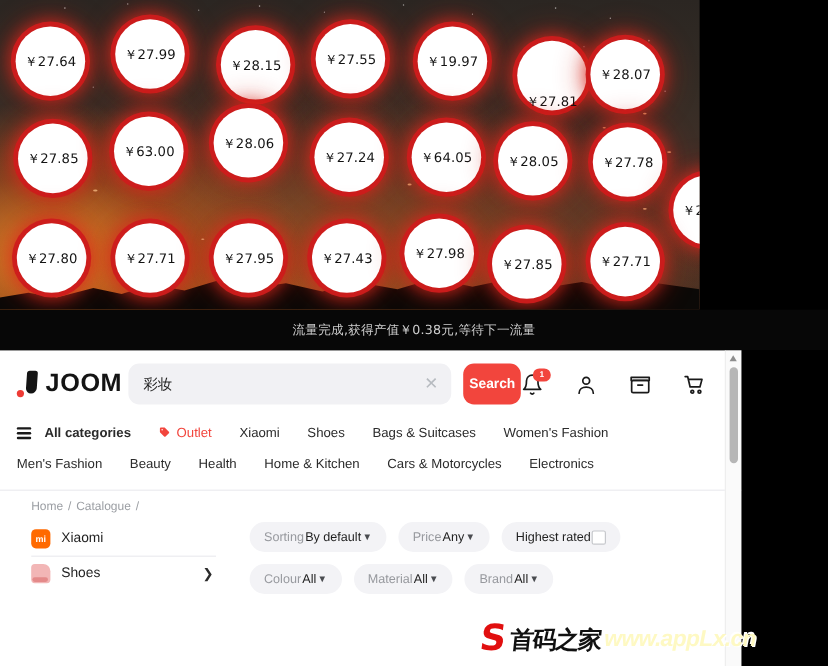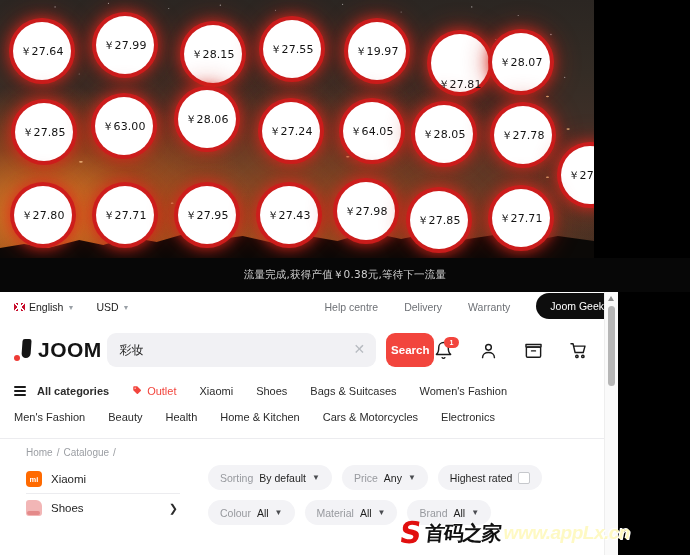--- a/index.html
+++ b/index.html
@@ -1,26 +1,26 @@
 <!DOCTYPE html>
 <html><head>
 <meta charset="utf-8">
 <style>
   html,body{margin:0;padding:0;background:#000;}
   body{width:690px;height:555px;overflow:hidden;font-family:"Liberation Sans","DejaVu Sans",sans-serif;}
 
   #screen{position:relative;width:690px;height:555px;overflow:hidden;background:#000;}
 
   
-  #photo{position:absolute;left:0;top:0;width:594px;height:258px;overflow:hidden;
+  #photo{position:absolute;left:0;top:0;width:552px;height:258px;overflow:hidden;
          background:
            radial-gradient(ellipse 300px 180px at 40px 215px, rgba(255,150,40,.85) 0%, rgba(210,95,25,.45) 38%, rgba(90,55,35,0) 72%),
            radial-gradient(ellipse 480px 230px at 250px 250px, rgba(200,105,35,.60) 0%, rgba(120,65,35,.25) 55%, rgba(60,45,35,0) 80%),
            radial-gradient(ellipse 520px 260px at 330px 265px, rgba(170,90,40,.45) 0%, rgba(60,45,35,0) 70%),
-           linear-gradient(180deg,#2b2622 0%,#342c25 28%,#413028 55%,#4a3328 75%,#3a2a22 92%,#241b17 100%);}
+           linear-gradient(180deg,#2b2622 0%,#342c25 28%,#413028 55%,#4a3328 75%,#3a2a22 92%,#241b17 100%); padding-left: 31px;}
   #stars{position:absolute;inset:0;pointer-events:none;}
   #ridge{position:absolute;left:0;bottom:0;width:100%;height:40px;}
 
   .bub{position:absolute;width:58px;height:58px;border-radius:50%;background:#ffffff;
        box-shadow:0 0 0 4px rgba(205,28,28,.96), 0 0 12px 5px rgba(222,40,30,.72), 0 0 22px 10px rgba(200,30,20,.32);
        display:flex;align-items:center;justify-content:center;}
   .bub span{font-size:11px;color:#131313;font-family:"DejaVu Sans",sans-serif;letter-spacing:.1px;white-space:nowrap;}
 
   
   #statusbar{position:absolute;left:0;top:258px;width:690px;height:34px;background:#070707;
@@ -87,21 +87,21 @@
   .sideitem{display:flex;align-items:center;height:28px;font-size:11.5px;color:#1f1f1f;gap:9px;}
   .sideicon{width:16px;height:16px;border-radius:4px;flex:0 0 auto;}
   .mi{background:#ff6a00;color:#fff;font-size:7.5px;font-weight:bold;display:flex;align-items:center;justify-content:center;}
   .shoe{background:#f2b6b6;border-radius:3px 6px 3px 3px;position:relative;}
   .shoe:after{content:"";position:absolute;left:1px;bottom:1px;width:13px;height:4px;background:#e48a8a;border-radius:2px;}
   .sidechev{margin-left:auto;padding-right:18px;color:#2b2b2b;font-size:11px;}
   #sidediv{height:1px;background:#ececef;margin-right:16px;}
 
   #filters{flex:1;padding-left:12px;}
   .filterrow{display:flex;gap:10px;margin-bottom:10px;}
-  .chip{background:#f3f3f6;border-radius:16px;height:25px;display:flex;align-items:center;gap:6px;
+  .chip{background:#f3f3f6;border-radius:16px;height:25px;display:flex;align-items:center;gap:1px;
         padding:0 12px;font-size:10.5px;white-space:nowrap;justify-content:flex-end;}
   .chip .k{color:#97999e;}
   .chip .v{color:#1f1f1f;}
   .chip .cv{font-size:8px;color:#4a4c50;}
   .chk{width:10px;height:10px;border:1px solid #c6c8cc;border-radius:2px;background:#fff;}
 
   
   #sbtrack{position:absolute;right:0;top:0;width:13px;height:263px;background:#fafafa;border-left:1px solid #eee;}
   #sbup{position:absolute;left:3px;top:4px;width:0;height:0;border-left:3.5px solid transparent;
         border-right:3.5px solid transparent;border-bottom:5px solid #8d8d8d;}
@@ -226,38 +226,20 @@
         </div>
       </div>
   </div>
 
   <div id="statusbar">
     <span>流量完成,获得产值￥0.38元,等待下一流量</span>
   </div>
 
   <div id="browser">
 
-    <div id="utilbar">
-      <div class="util dark">
-        <span class="flagicon"></span>
-        <span>English</span>
-        <span class="caret">▼</span>
-      </div>
-      <div class="util dark">
-        <span>USD</span>
-        <span class="caret">▼</span>
-      </div>
-
-      <div id="utilright">
-        <div class="util">Help centre</div>
-        <div class="util">Delivery</div>
-        <div class="util">Warranty</div>
-        <div id="geekpill">Joom Geek</div>
-      </div>
-    </div>
 
     <div id="searchrow">
       <div id="logo">
         <span id="logomark">
           <i class="bar"></i>
             <i class="dot"></i>
         </span>
         <span id="logotext">JOOM</span>
       </div>
 

